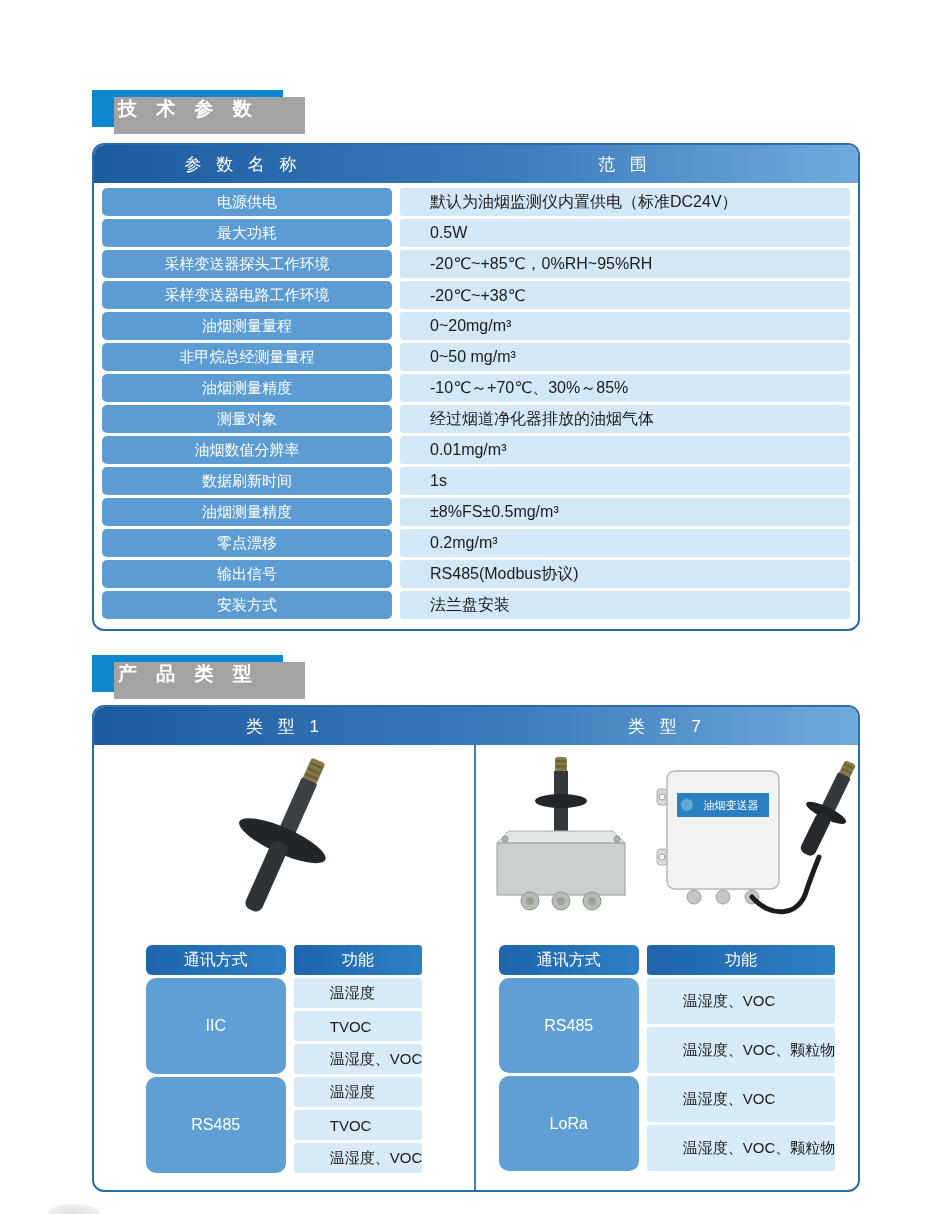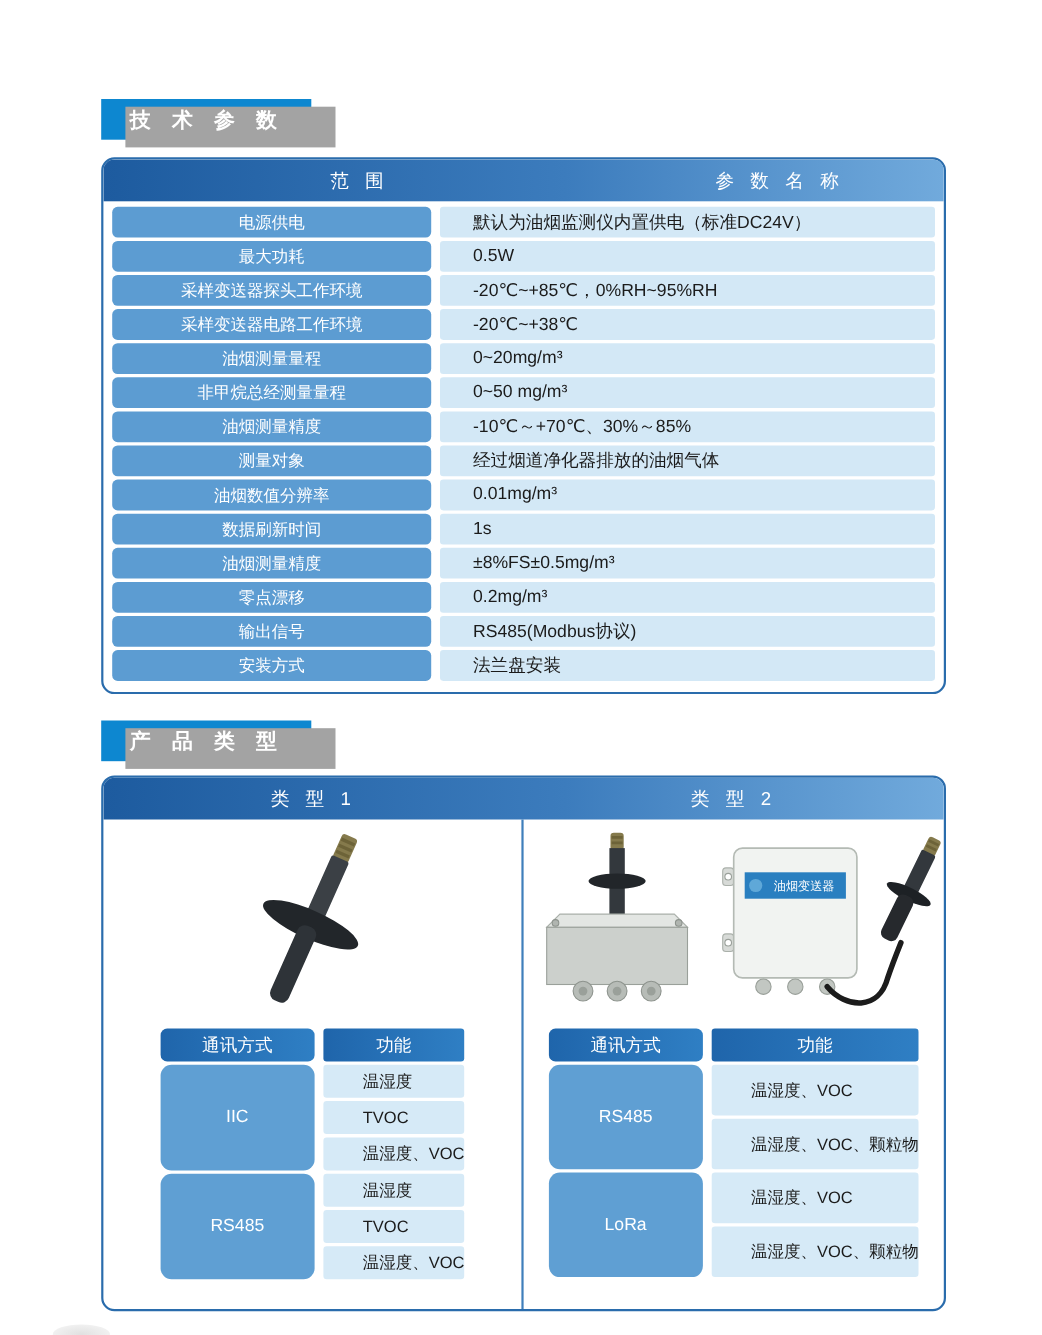--- a/index.html
+++ b/index.html
@@ -44,21 +44,21 @@
     display:flex;align-items:center;padding-left:30px;
   }
 
   
   .pt-body{display:flex;height:447px;}
   .pt-col{width:50%;box-sizing:border-box;display:flex;flex-direction:column;align-items:center;}
   .pt-col-left{border-right:2px solid #3f7fbb;}
   .img-area{height:184px;display:flex;align-items:center;justify-content:center;gap:4px;flex:none;}
 
   .comm-table{
-    margin:6px 8px 0 8px;display:grid;grid-template-columns:140px 1fr;gap:3px 8px;
+    margin:16px 8px 0 8px;display:grid;grid-template-columns:140px 1fr;gap:3px 8px;
     align-content:start;
   }
   .ct-header{
     height:30px;display:flex;align-items:center;justify-content:center;
     color:#ffffff;font-size:16px;
     background:linear-gradient(90deg,#1f65ab,#2f7fc4);
   }
   .ct-comm-header{border-radius:6px;}
   .ct-func-header{border-radius:3px;}
   .ct-comm{
@@ -79,22 +79,22 @@
     background:radial-gradient(#c8c8c8,#f2f2f2);opacity:.55;
   }
 </style>
 </head>
 <body>
 
 <div class="badge" style="top:90px;">技 术 参 数</div>
 
 <div class="panel" style="top:143px;height:488px;">
   <div class="panel-header">
+    <div class="ph-cell" style="width:298px;">参 数 名 称</div>
     <div class="ph-cell" style="flex:1;">范 围</div>
-    <div class="ph-cell" style="width:298px;">参 数 名 称</div>
   </div>
   <div class="param-rows">
     <div class="param-row">
         <div class="param-name">电源供电</div>
         <div class="param-value">默认为油烟监测仪内置供电（标准DC24V）</div>
       </div>
     <div class="param-row">
         <div class="param-name">最大功耗</div>
         <div class="param-value">0.5W</div>
       </div>
@@ -147,21 +147,21 @@
         <div class="param-value">法兰盘安装</div>
       </div>
   </div>
 </div>
 
 <div class="badge" style="top:655px;">产 品 类 型</div>
 
 <div class="panel" style="top:705px;height:487px;">
   <div class="panel-header">
     <div class="ph-cell" style="width:50%;">类 型 1</div>
-    <div class="ph-cell" style="width:50%;">类 型 2</div>
+    <div class="ph-cell" style="width:50%;">类 型 7</div>
   </div>
 
   <div class="pt-body">
 
     <div class="pt-col pt-col-left">
       <div class="img-area">
         <svg width="190" height="176" viewBox="0 0 190 176">
           <g transform="rotate(24 95 88)">
             <rect x="88" y="4" width="15" height="24" rx="3" fill="#857a4c"></rect>
             <rect x="89" y="8" width="13" height="3" fill="#6d6338"></rect>

